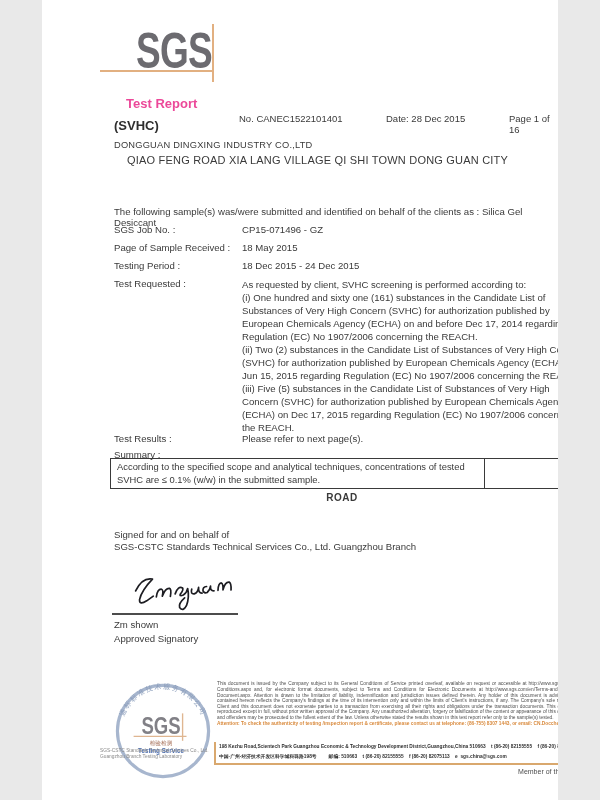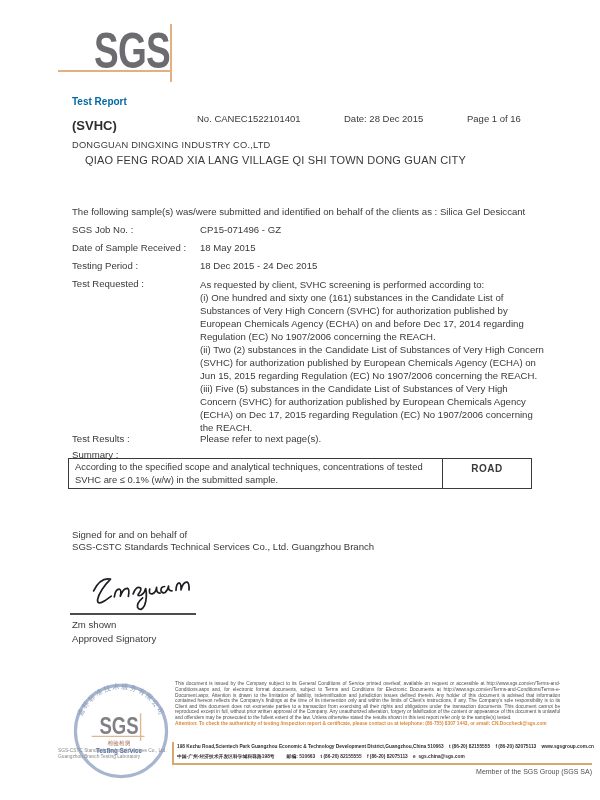--- a/index.html
+++ b/index.html
@@ -1,33 +1,33 @@
 <!DOCTYPE html>
 <html><head>
 <meta charset="utf-8">
 <style>
   * { margin:0; padding:0; box-sizing:border-box; }
   html,body { background:#e9e9e9; }
   .page {
-    position:relative; width:600px; height:800px; background:#ffffff;
+    position:relative; width:516px; height:800px; background:#ffffff;
     font-family:"Liberation Sans", sans-serif; color:#3a3a3a; overflow:hidden;
     margin:0 auto;
   }
 
   
   .logo-text {
     position:absolute; left:94px; top:26px; font-size:50px; font-weight:bold;
     color:#6c6b70; letter-spacing:-1px; transform:scaleX(0.74); transform-origin:left top;
     line-height:1;
   }
   .logo-hline { position:absolute; left:58px; top:70px; width:114px; height:2px; background:#e2b081; }
   .logo-vline { position:absolute; left:170px; top:24px; width:2px; height:58px; background:#e2b081; }
 
   
-  .title  { position:absolute; left:72px;  top:96px;  font-size:10px; font-weight:bold; color:#0369a1; }
+  .title  { position:absolute; left:84px;  top:96px;  font-size:13px; font-weight:bold; color:#ec4899; }
   .title2 { position:absolute; left:72px;  top:118px; font-size:13px; font-weight:bold; color:#2e2e2e;text-align:right; }
   .meta   { position:absolute; top:113px; font-size:9.5px; color:#3a3a3a; }
   .meta-no   { left:197px; }
   .meta-date { left:344px; }
   .meta-page { left:467px; }
 
   
   .client1 { position:absolute; left:72px; top:140px; font-size:9.3px; letter-spacing:0.2px; }
   .client2 { position:absolute; left:85px; top:154px; font-size:11px; letter-spacing:0.2px;text-align:center; }
 
@@ -35,21 +35,21 @@
   .intro { position:absolute; left:72px; top:206px; font-size:9.6px; }
   .row { position:absolute; left:72px; width:480px; font-size:9.6px; }
   .lbl { display:inline-block; width:128px; vertical-align:top; }
   .val { display:inline-block; width:348px; vertical-align:top; }
   .prewrap { white-space:pre-line; line-height:13px; }
 
   
   .summary-label { position:absolute; left:72px; top:449px; font-size:9.6px; }
   .summary-box {
     position:absolute; left:68px; top:458px; width:464px; height:31px;
-    border:1.5px solid #3a3a3a; display:flex;
+    border:1.5px solid #3a3a3a; display:flex;flex-direction:column;
   }
   .summary-text {
     width:374px; padding:2px 6px; font-size:9.4px; line-height:12.5px;
     white-space:pre-line; border-right:1.5px solid #3a3a3a;
   }
   .summary-result {
     flex:1; display:flex; align-items:flex-start; justify-content:center;
     padding-top:4px; font-size:10px; font-weight:600; letter-spacing:0.5px;
   }
 
@@ -105,21 +105,21 @@
 
   <div class="client1">DONGGUAN DINGXING INDUSTRY CO.,LTD</div>
   <div class="client2">QIAO FENG ROAD XIA LANG VILLAGE QI SHI TOWN DONG GUAN CITY</div>
 
   <div class="intro">The following sample(s) was/were submitted and identified on behalf of the clients as : Silica Gel Desiccant</div>
 
   <div class="row" style="top:224px">
     <span class="lbl">SGS Job No. :</span><span class="val">CP15-071496 - GZ</span>
   </div>
   <div class="row" style="top:242px">
-    <span class="lbl">Date of Sample Received :</span><span class="val">18 May 2015</span>
+    <span class="lbl">Page of Sample Received :</span><span class="val">18 May 2015</span>
   </div>
   <div class="row" style="top:260px">
     <span class="lbl">Testing Period :</span><span class="val">18 Dec 2015 - 24 Dec 2015</span>
   </div>
   <div class="row" style="top:278px">
     <span class="lbl">Test Requested :</span><span class="val prewrap">As requested by client, SVHC screening is performed according to:
 (i) One hundred and sixty one (161) substances in the Candidate List of
 Substances of Very High Concern (SVHC) for authorization published by
 European Chemicals Agency (ECHA) on and before Dec 17, 2014 regarding
 Regulation (EC) No 1907/2006 concerning the REACH.

